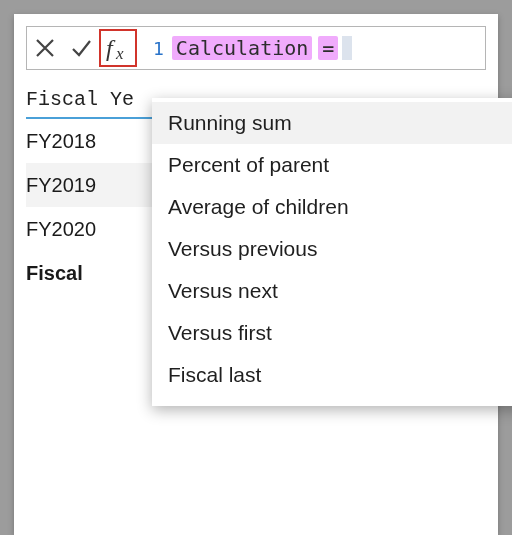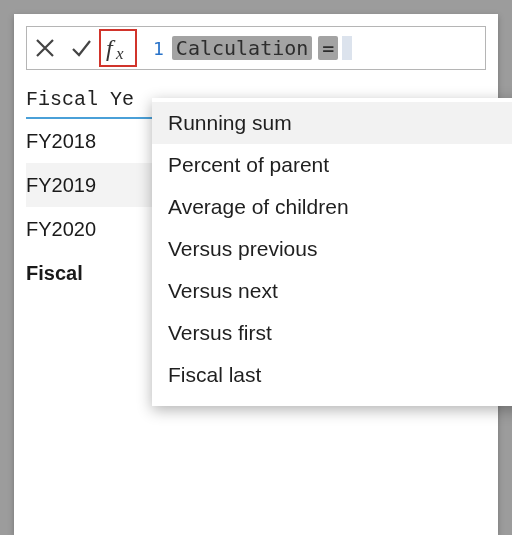--- a/index.html
+++ b/index.html
@@ -56,21 +56,21 @@
     align-items: center;
   }
   .formula-text {
     display: flex;
     align-items: center;
     font-family: Consolas, monospace;
     font-size: 20px;
     color: #2d2d2d;
   }
   .formula-text span.tok {
-    background: #a3a3a3;
+    background: #f0abfc;
     padding: 0 4px;
     border-radius: 2px;
   }
   .tok + .tok { margin-left: 6px; }
   .trailing-cursor {
     width: 10px;
     height: 24px;
     background: #dce3ed;
     margin-left: 4px;
   }

